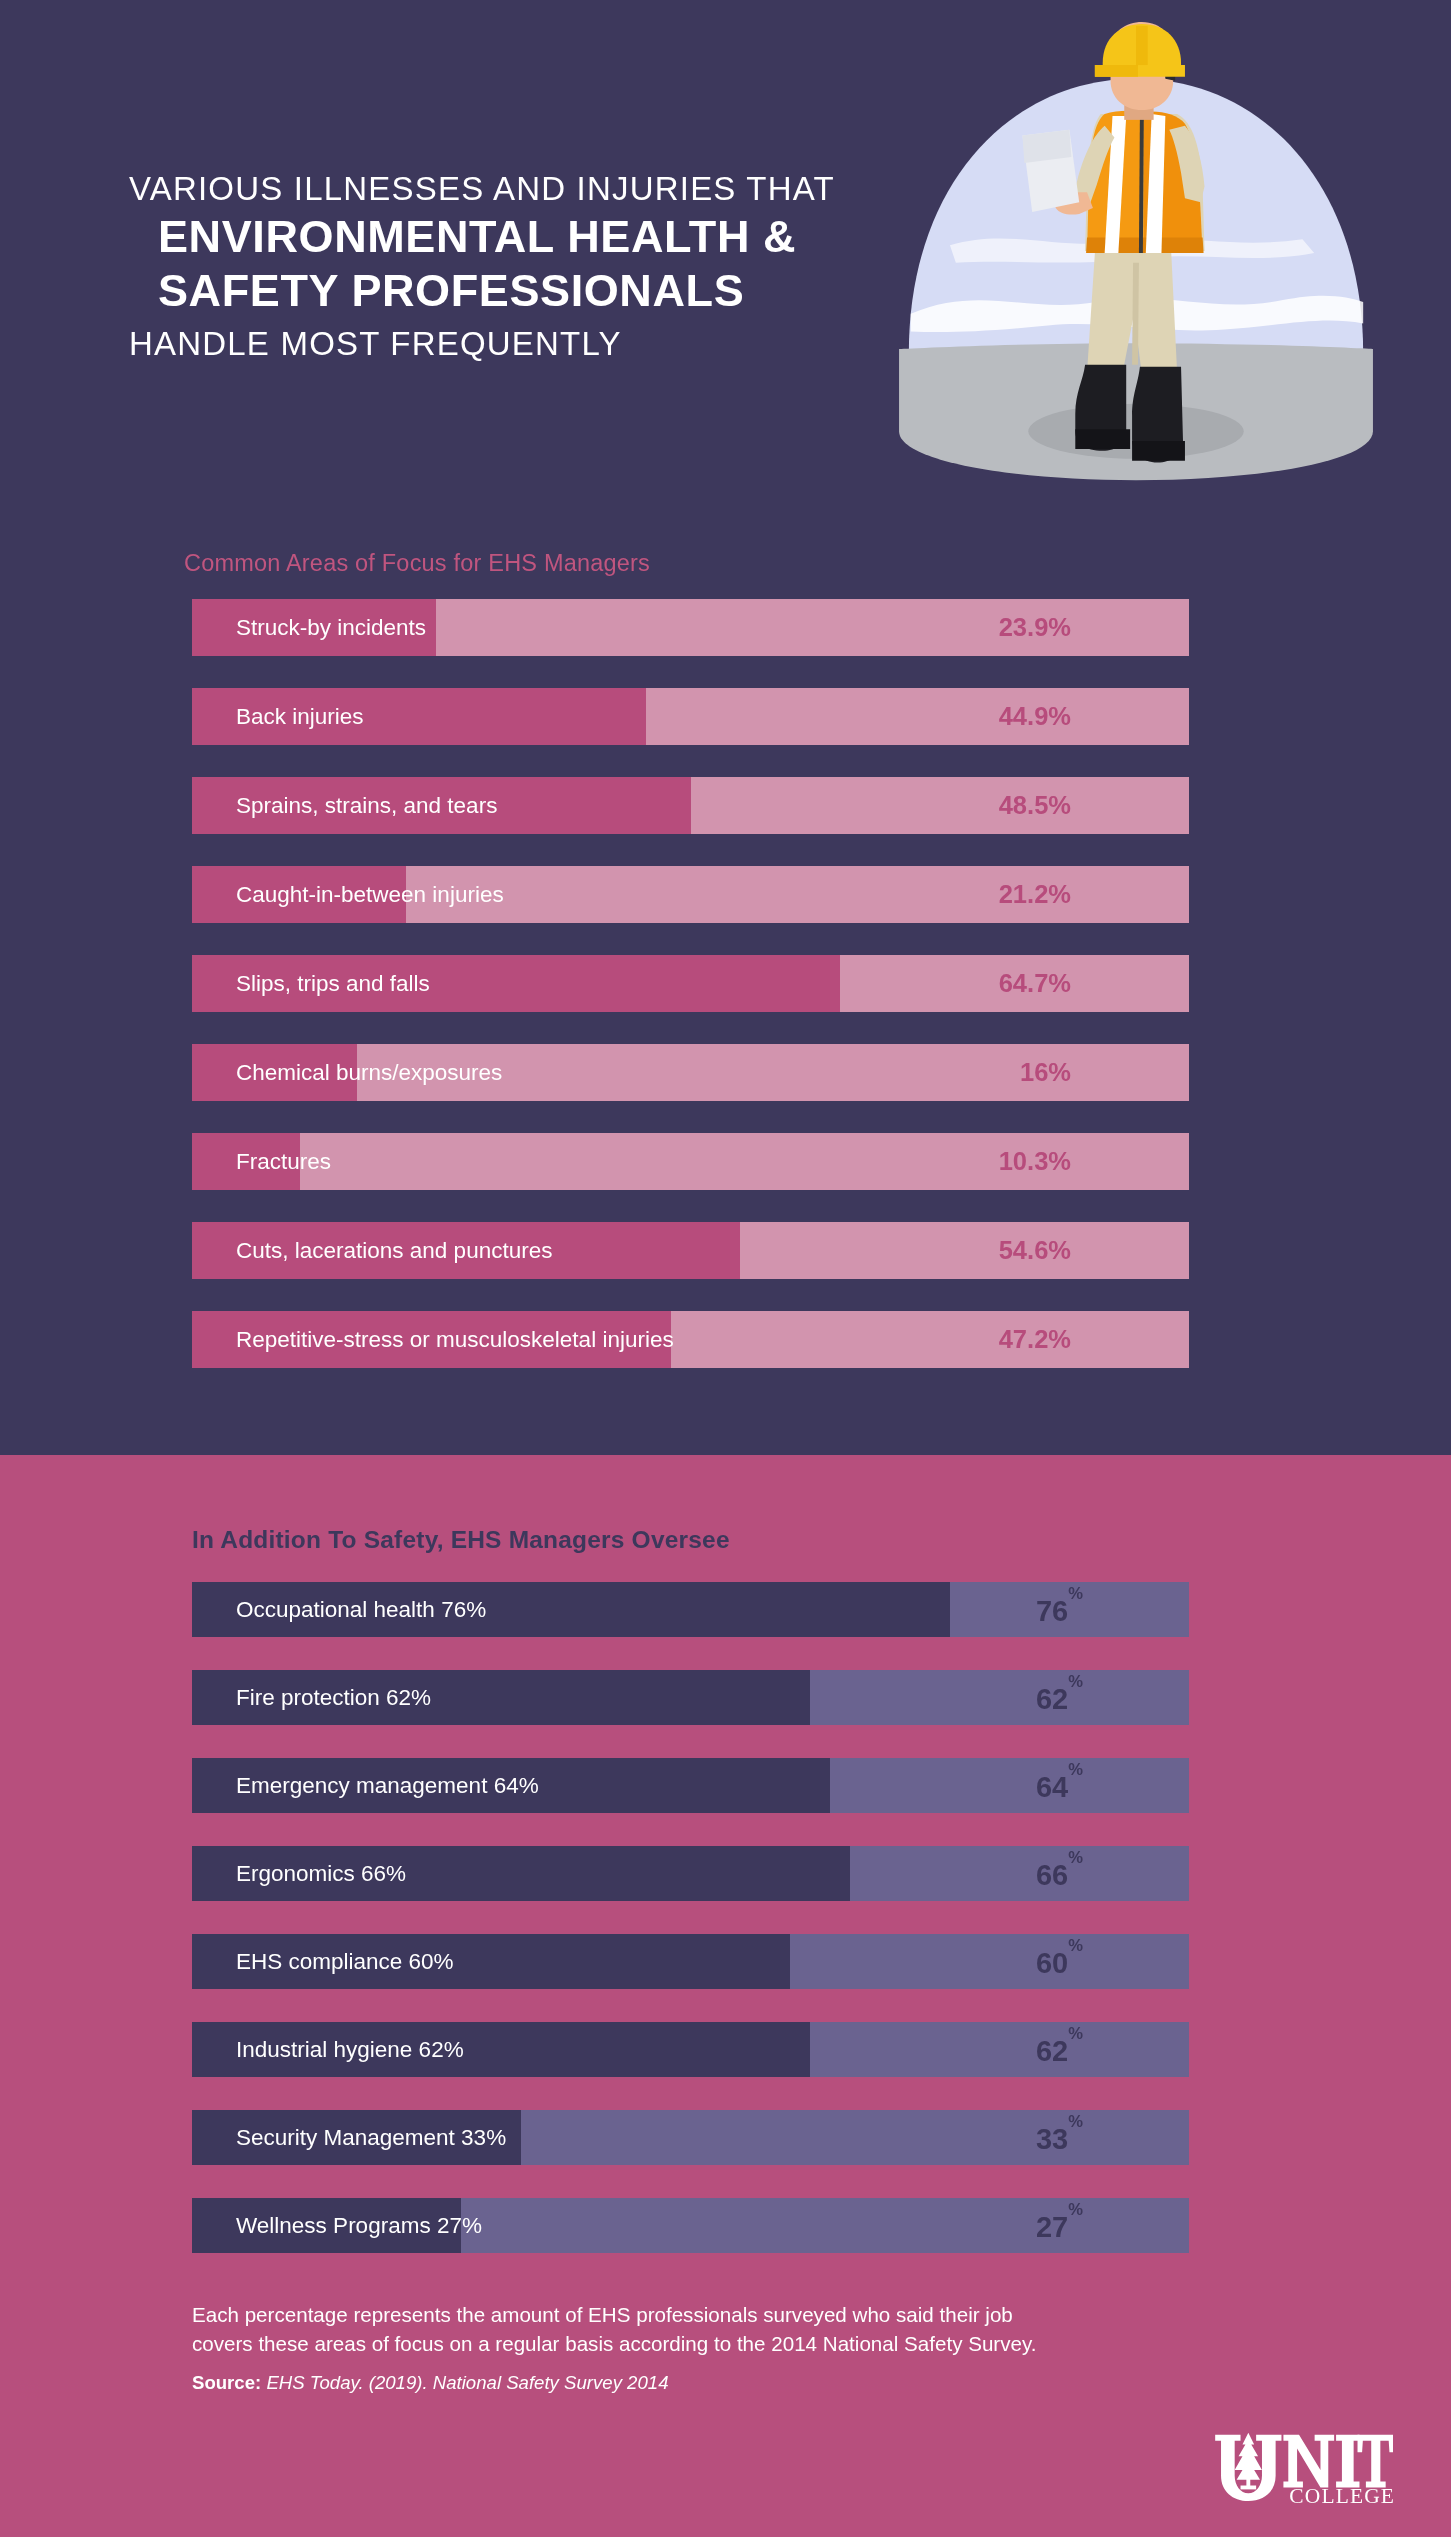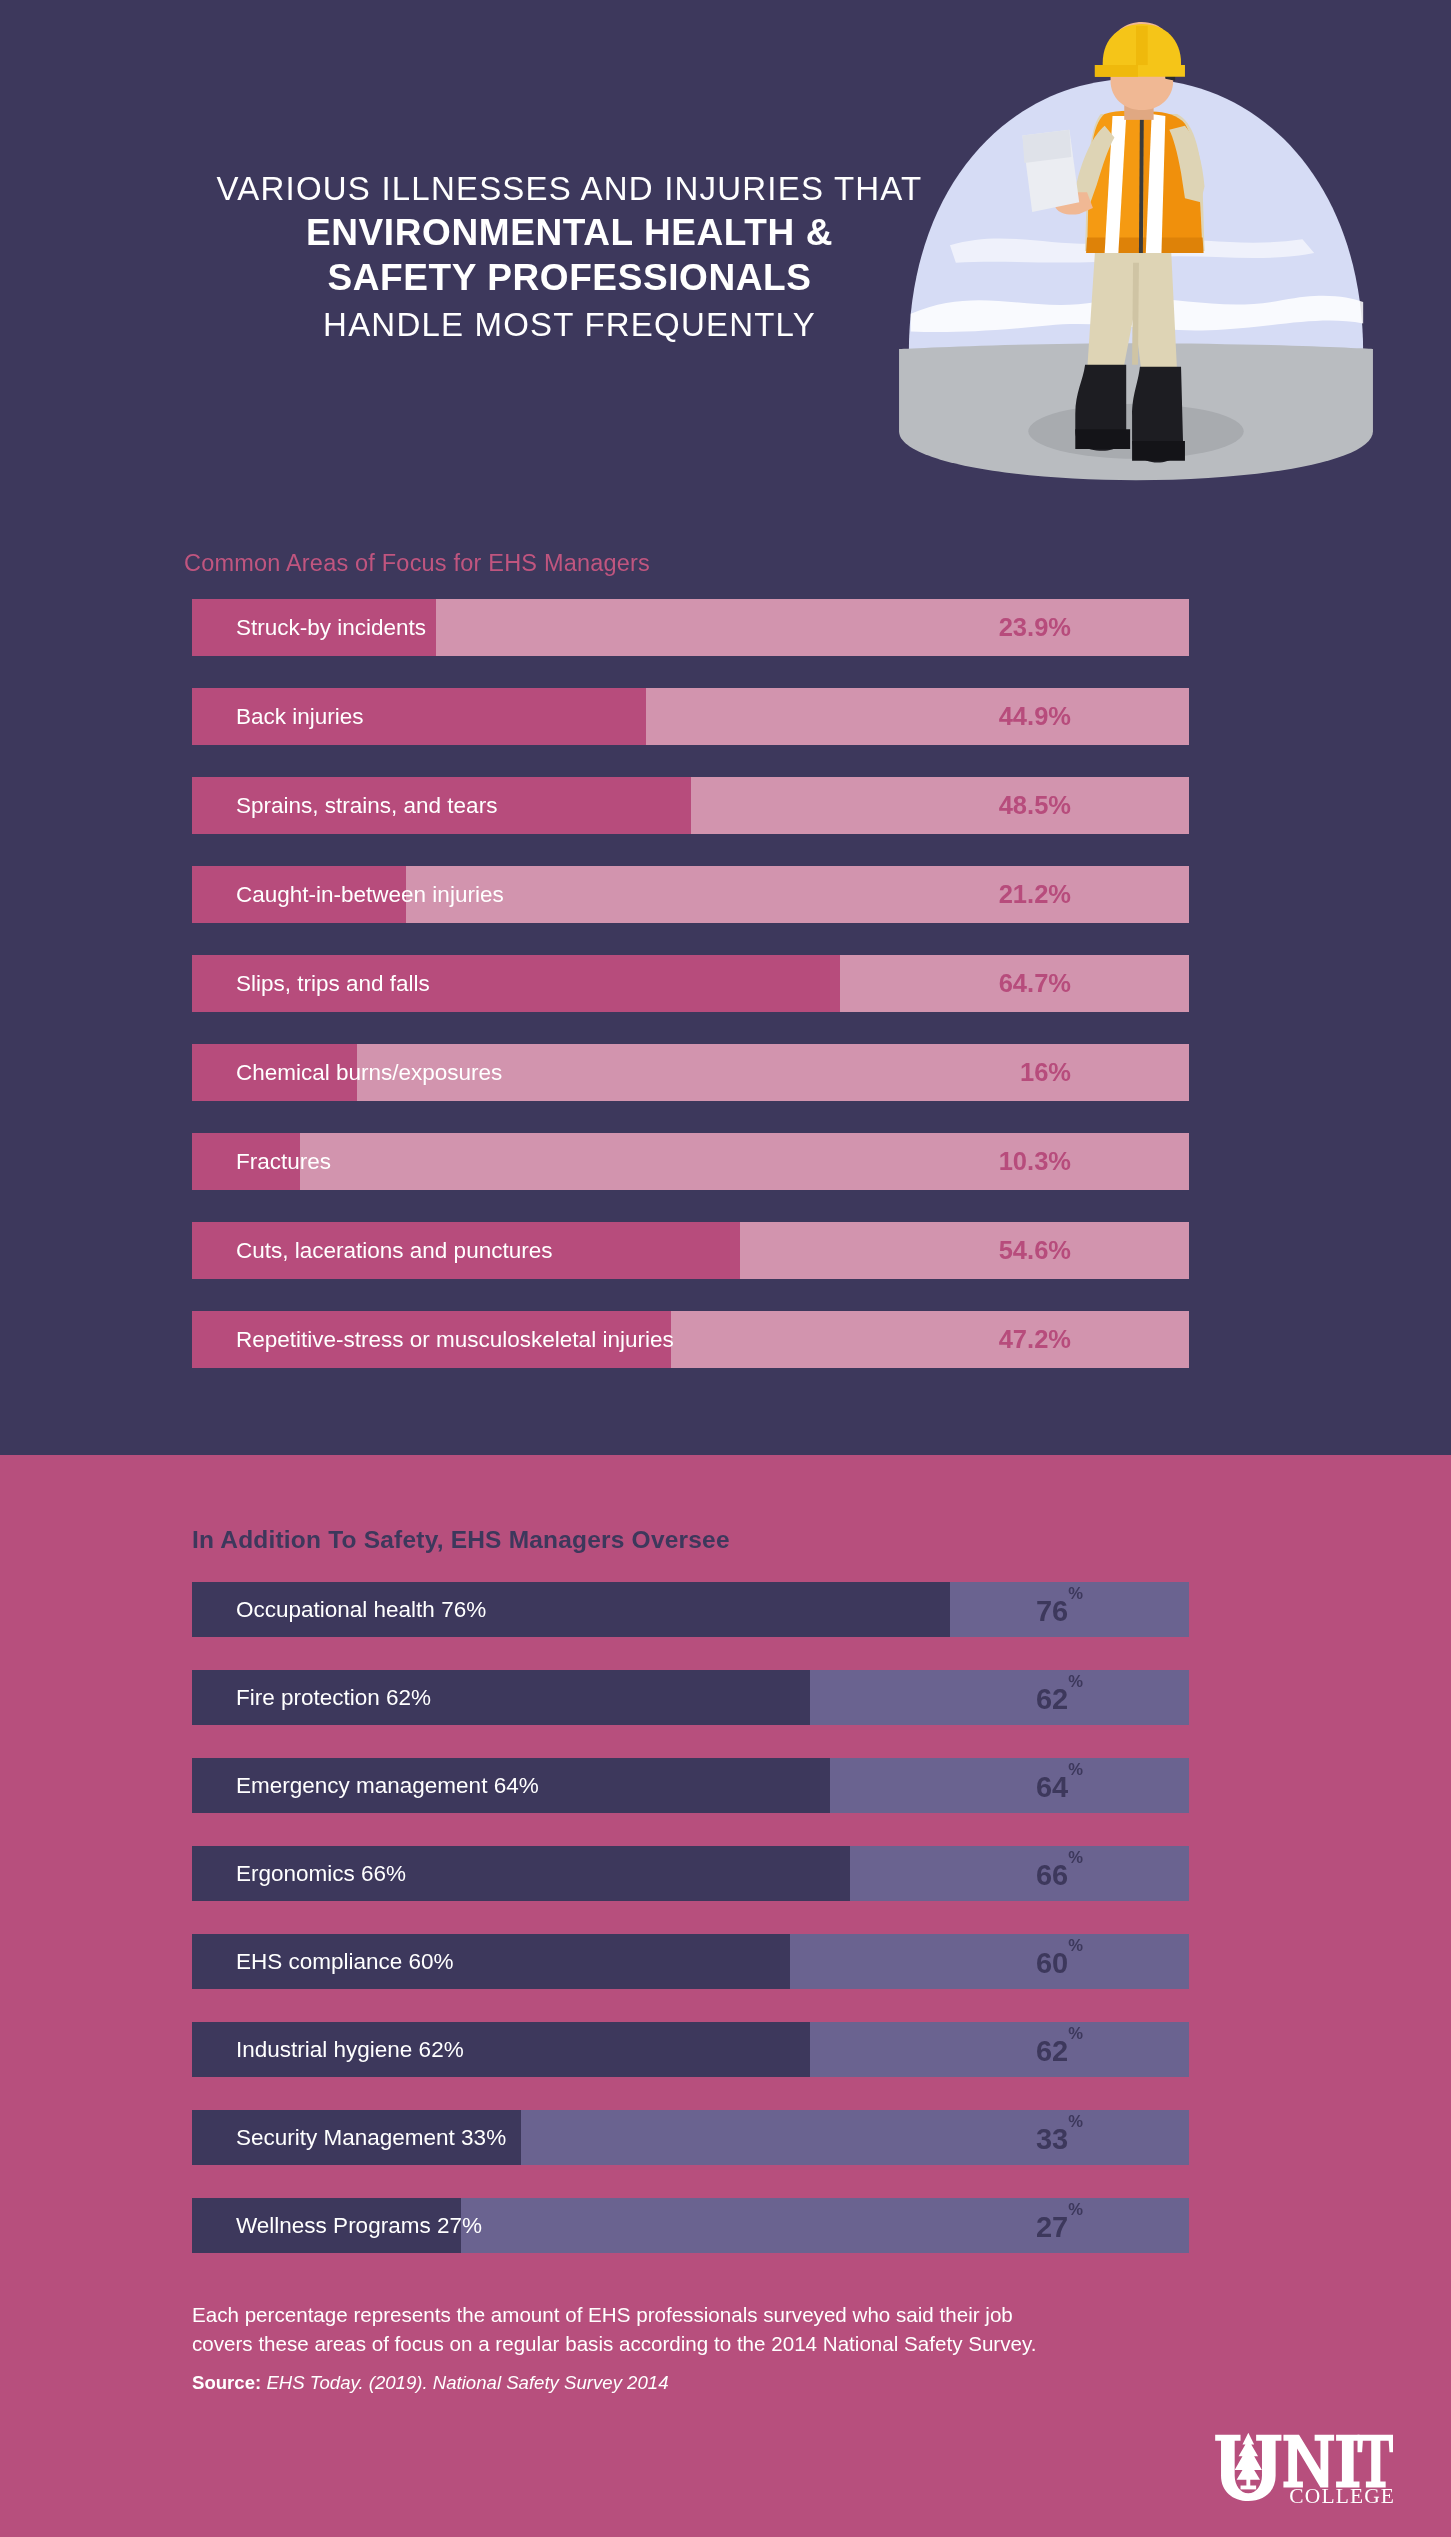--- a/index.html
+++ b/index.html
@@ -7,34 +7,33 @@
     width:1451px;height:2538px;
     background:#3d385c;
     font-family:"Liberation Sans",sans-serif;
     overflow:hidden;
     position:relative;
   }
   
   #section-dark{
     position:absolute;left:0;top:0;width:1451px;height:1455px;
     background:#3d385c;
-    text-align:center;
   }
   
   #title-block{
     position:absolute;left:129px;top:168px;width:881px;
     color:#ffffff;
   }
   .t-line1{
     font-size:33px;letter-spacing:1.2px;font-weight:400;
     line-height:1.26;white-space:nowrap;
   }
   .t-line2,.t-line3{
-    font-size:37px;font-weight:bold;letter-spacing:0.6px;
-    line-height:1.22;white-space:nowrap;
+    font-size:45px;font-weight:bold;letter-spacing:0.6px;
+    line-height:1.22;white-space:nowrap;margin-left:29px;
   }
   .t-line4{
     font-size:33px;letter-spacing:1.2px;font-weight:400;
     line-height:1.26;margin-top:3.9px;white-space:nowrap;
   }
   
   #illustration{
     position:absolute;left:891px;top:19.6px;width:490px;height:470px;
   }
   

